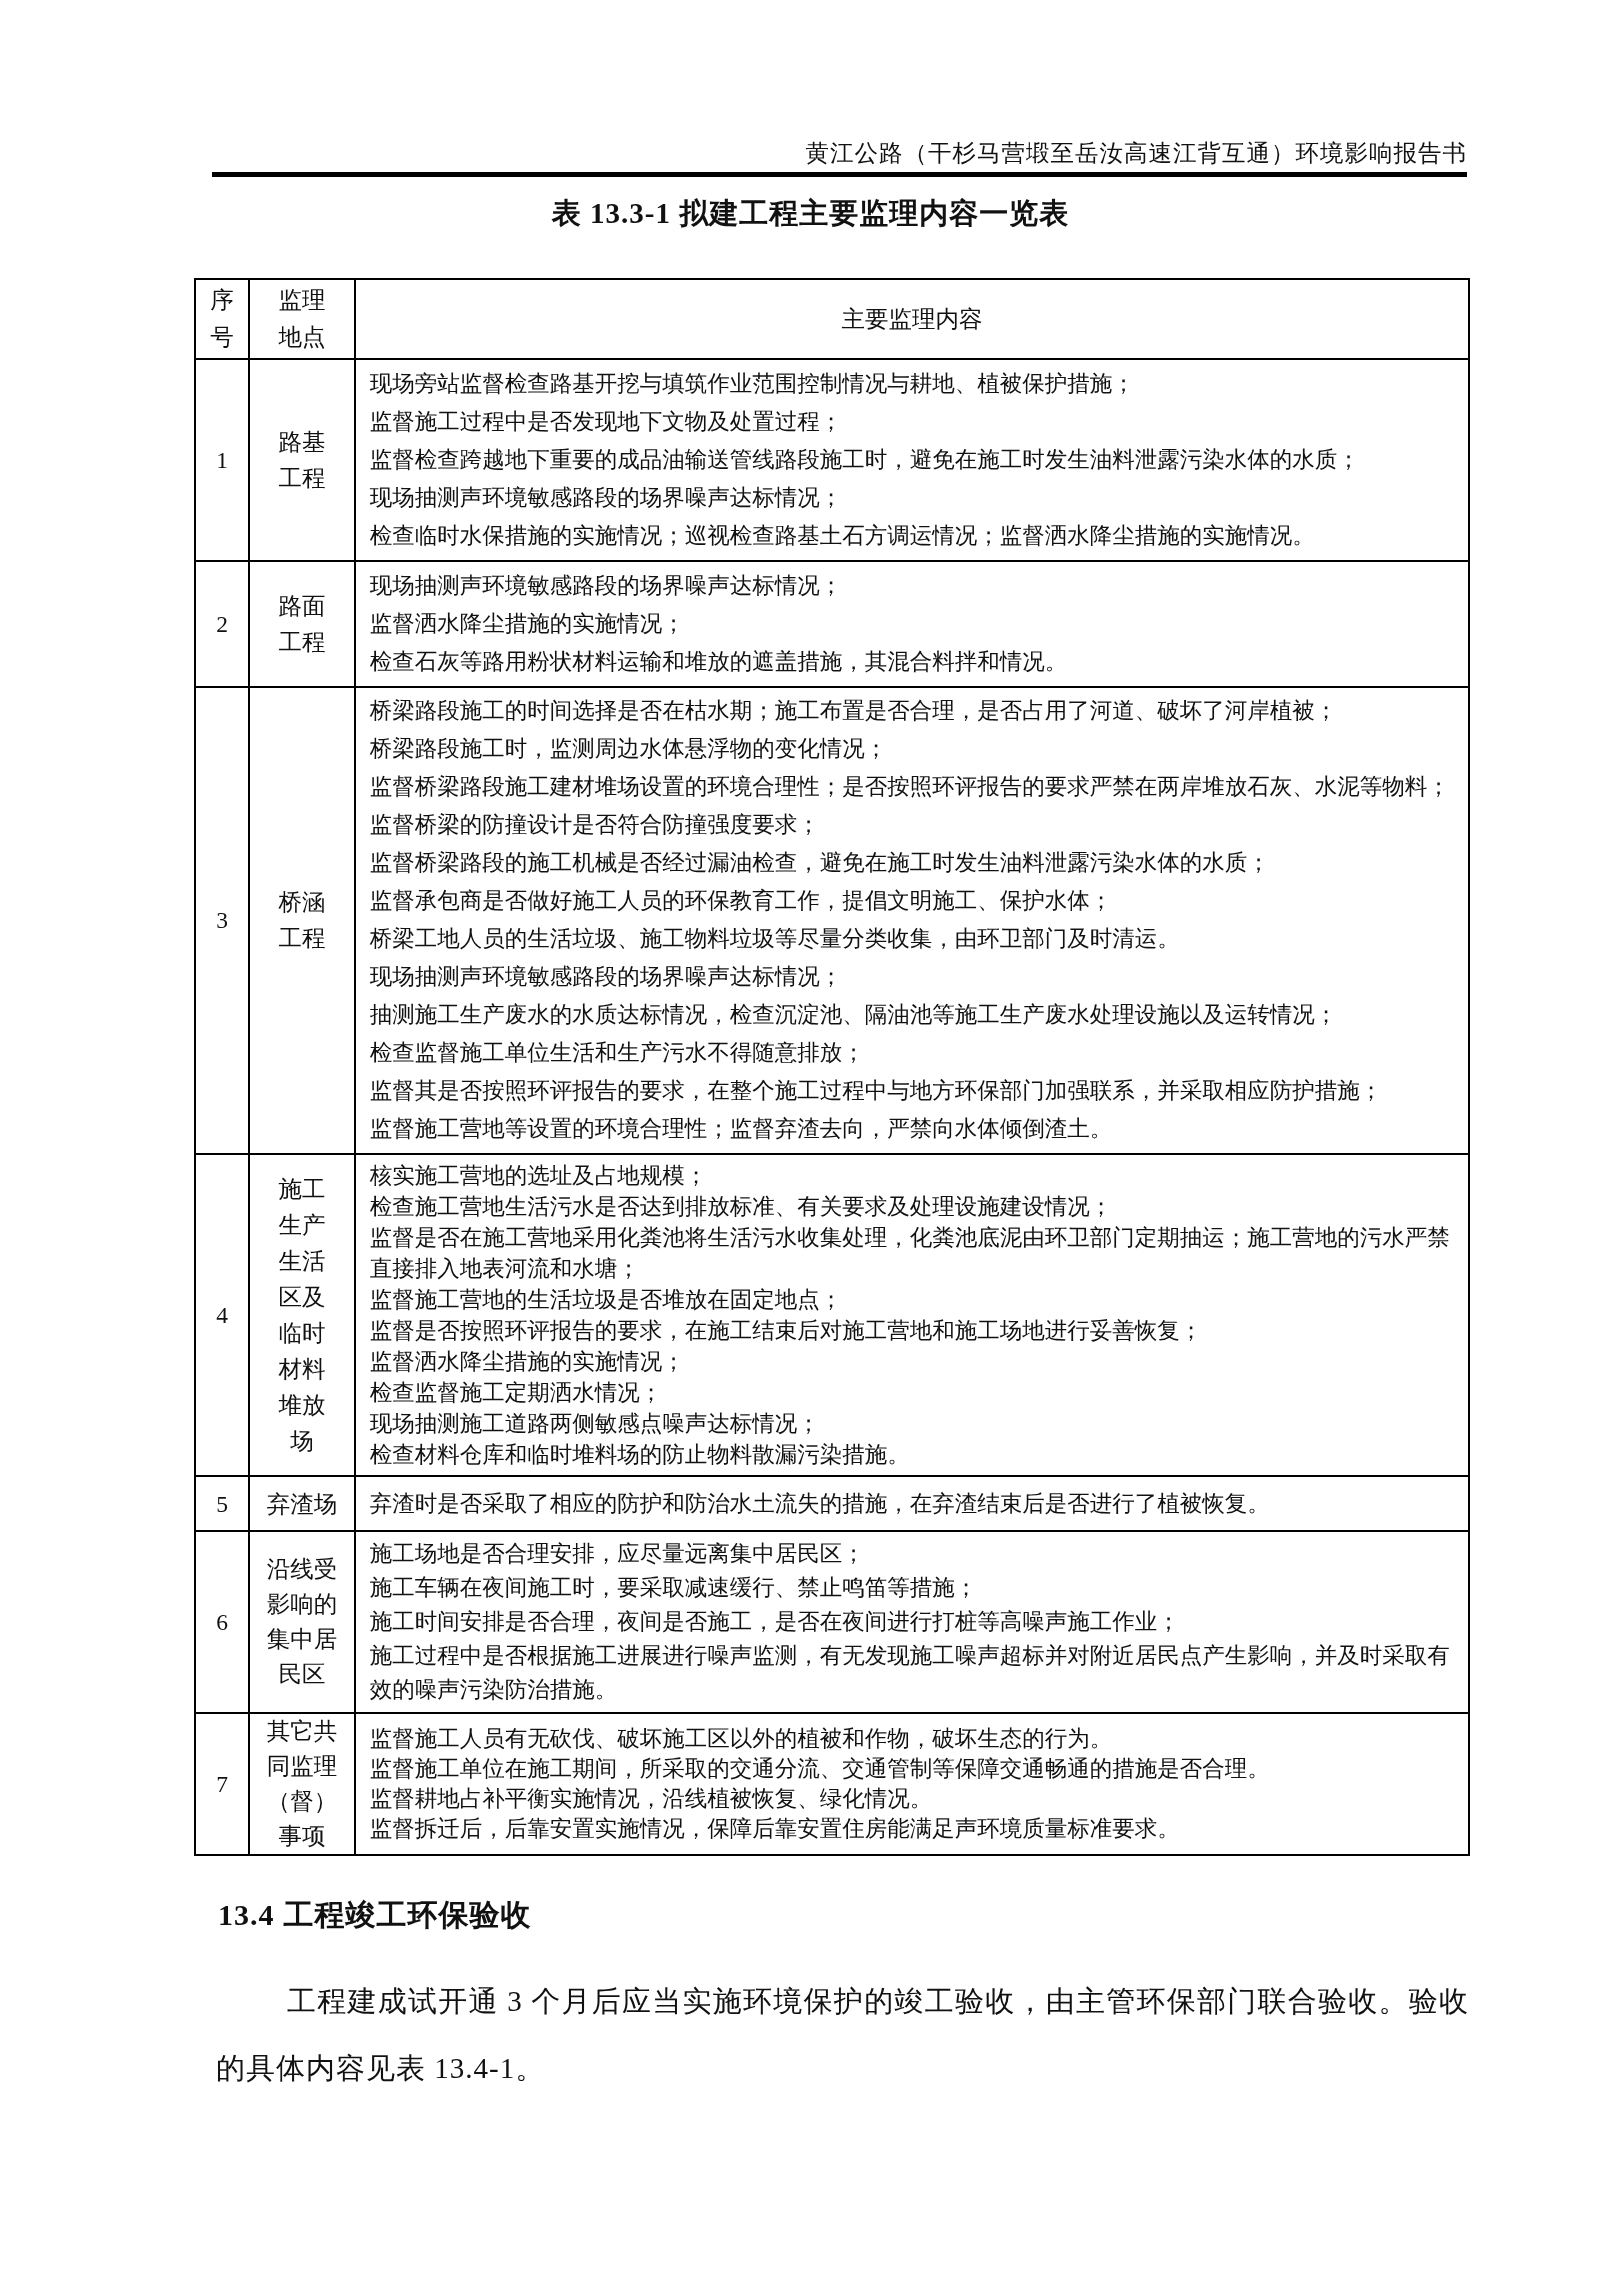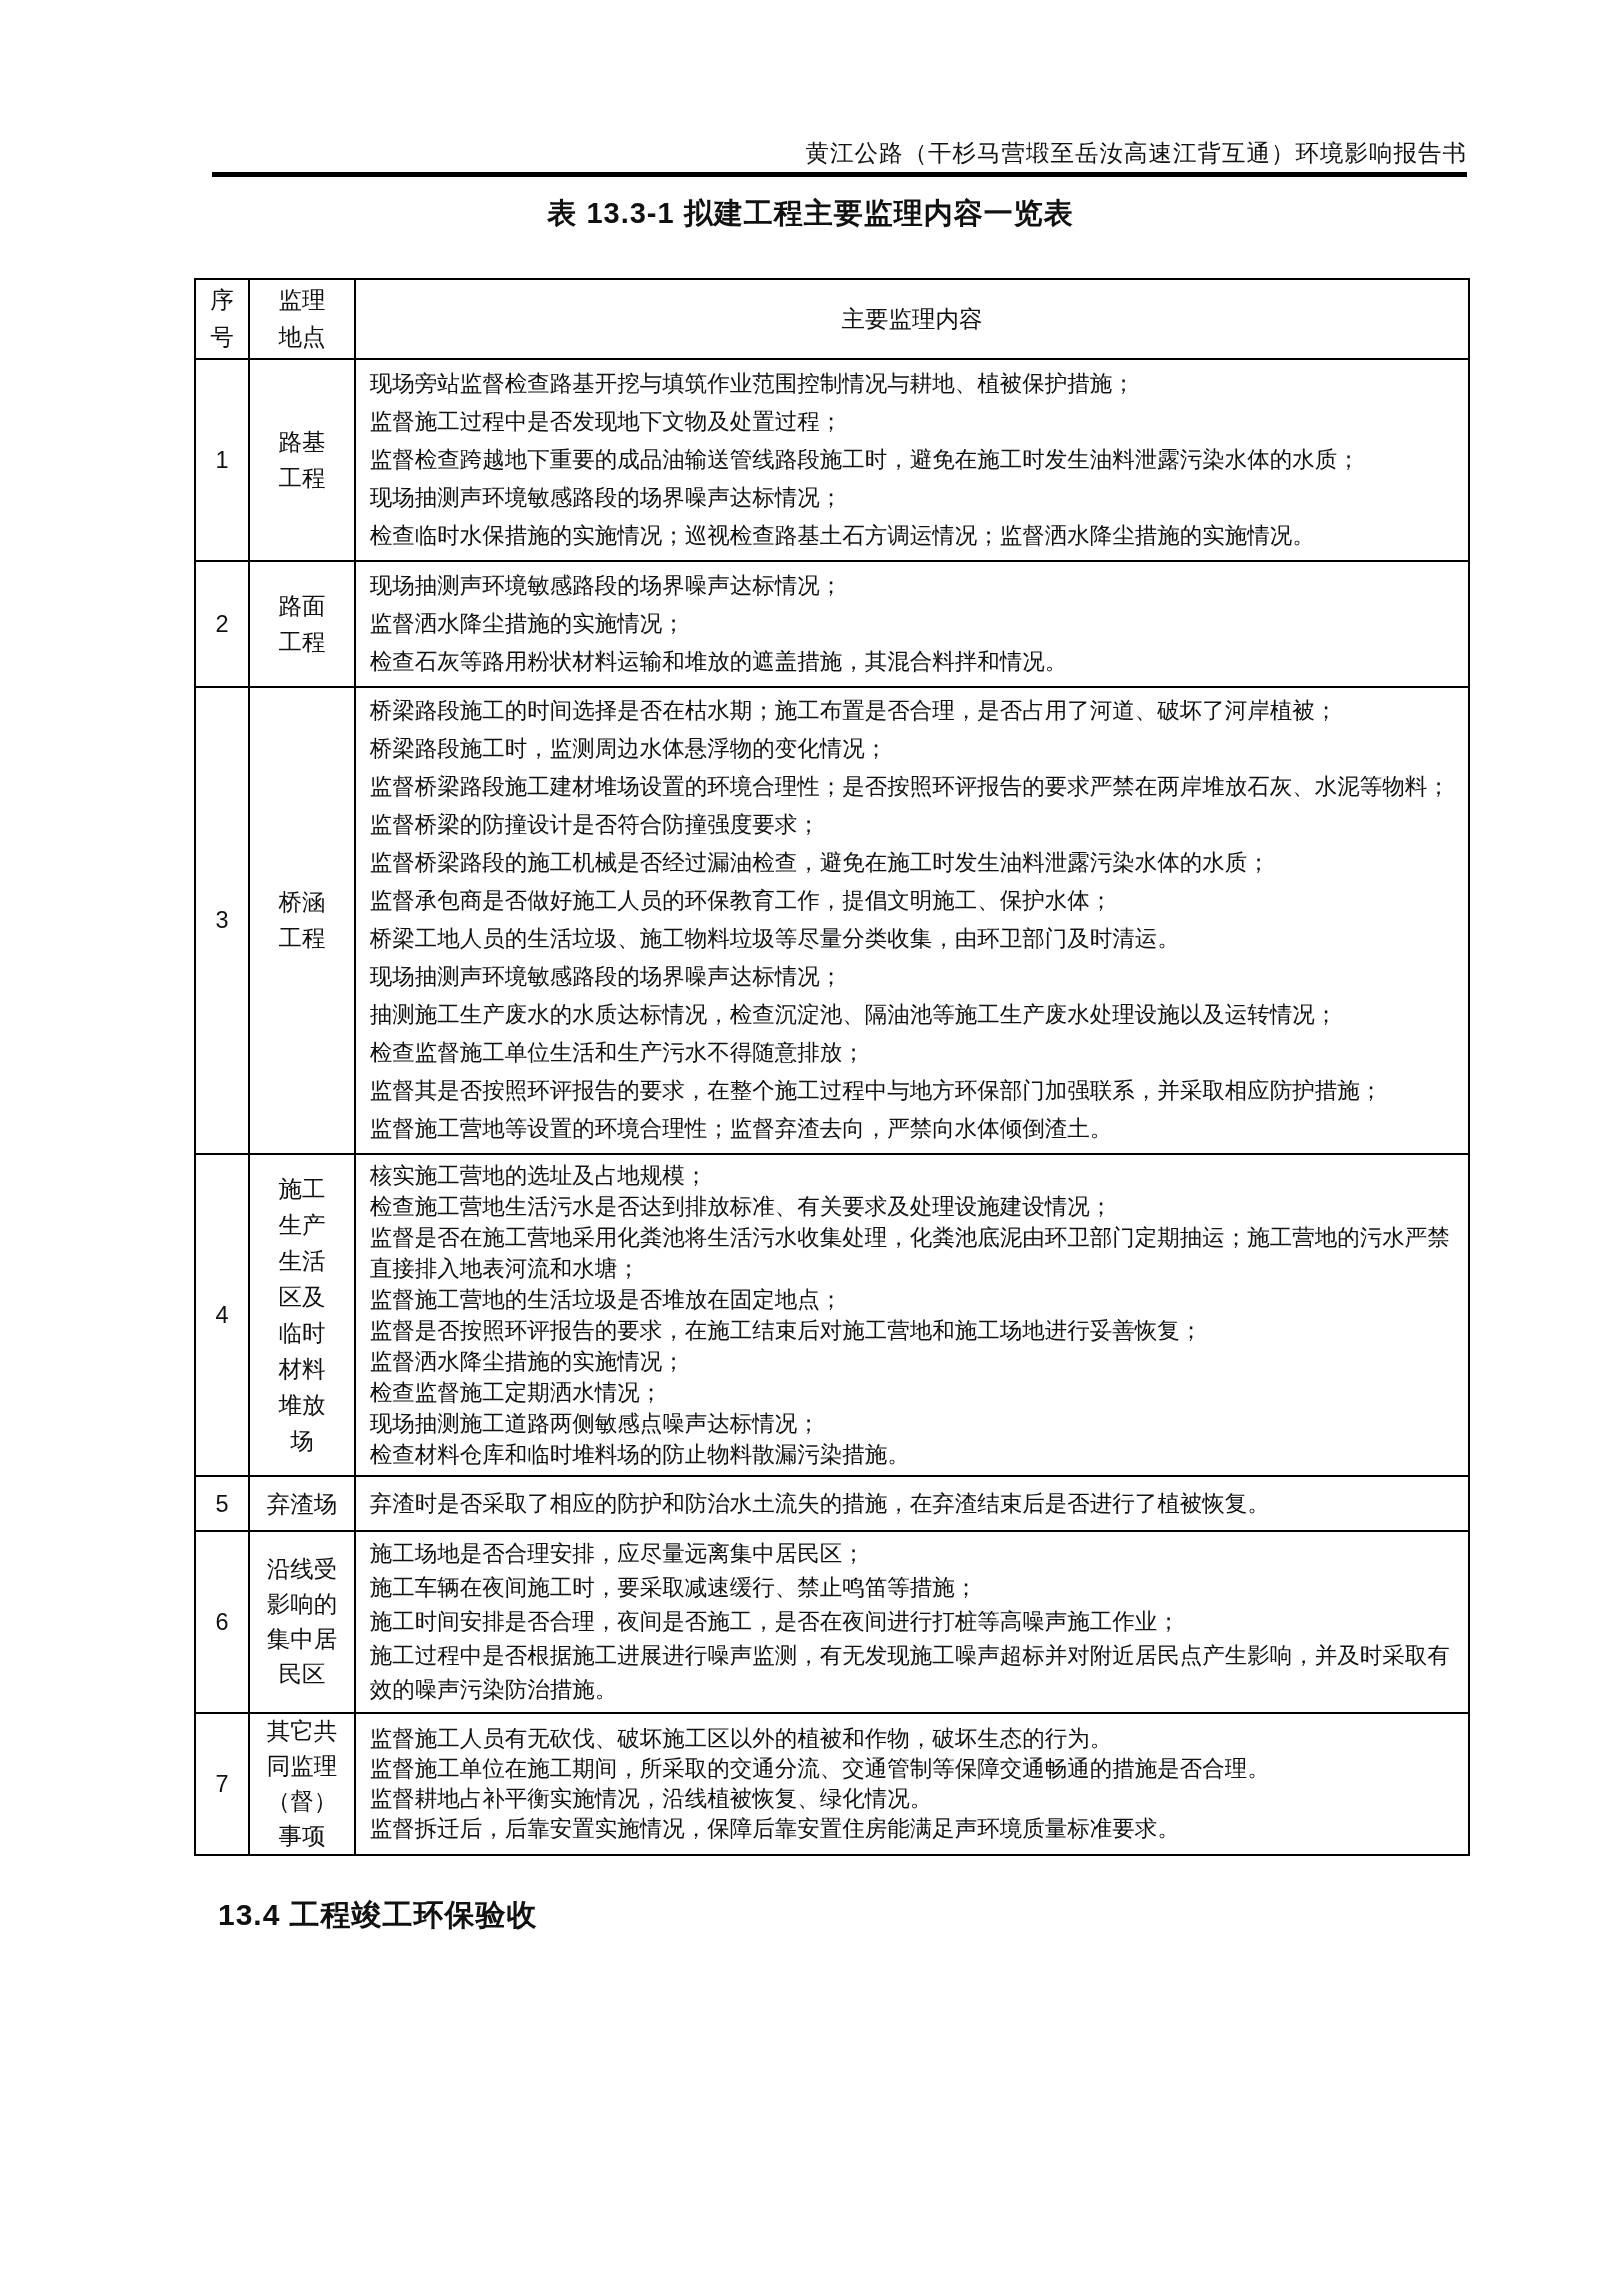--- a/index.html
+++ b/index.html
@@ -2,21 +2,21 @@
 <html><head>
 <meta charset="utf-8">
 <style>
   * { margin:0; padding:0; box-sizing:border-box; }
   html,body { background:#ffffff; }
   .page {
     position:relative;
     width:1621px; height:2149px;
     background:#ffffff;
     color:#111;
-    font-family:Liberation Sans, sans-serif;
+    font-family:Liberation Serif, serif;
     overflow:hidden;
   }
   .running-header {
     position:absolute; top:137px; right:154px;
     font-size:23.5px; letter-spacing:1px; color:#111;
   }
   .header-rule {
     position:absolute; top:172px; left:212px; right:154px;
     height:4.9px; background:#000;
   }
@@ -190,17 +190,18 @@
             <p>监督拆迁后，后靠安置实施情况，保障后靠安置住房能满足声环境质量标准要求。</p>
           </td>
         </tr>
       </tbody>
   </table>
 
   <div class="section-heading">
     <span class="sec-num">13.4</span><span>工程竣工环保验收</span>
   </div>
 
+  <div class="body-paragraph">工程建成试开通 3 个月后应当实施环境保护的竣工验收，由主管环保部门联合验收。验收的具体内容见表 13.4-1。</div>
 
   <div class="page-number">153</div>
 
 </div>
 
 
 </body></html>

